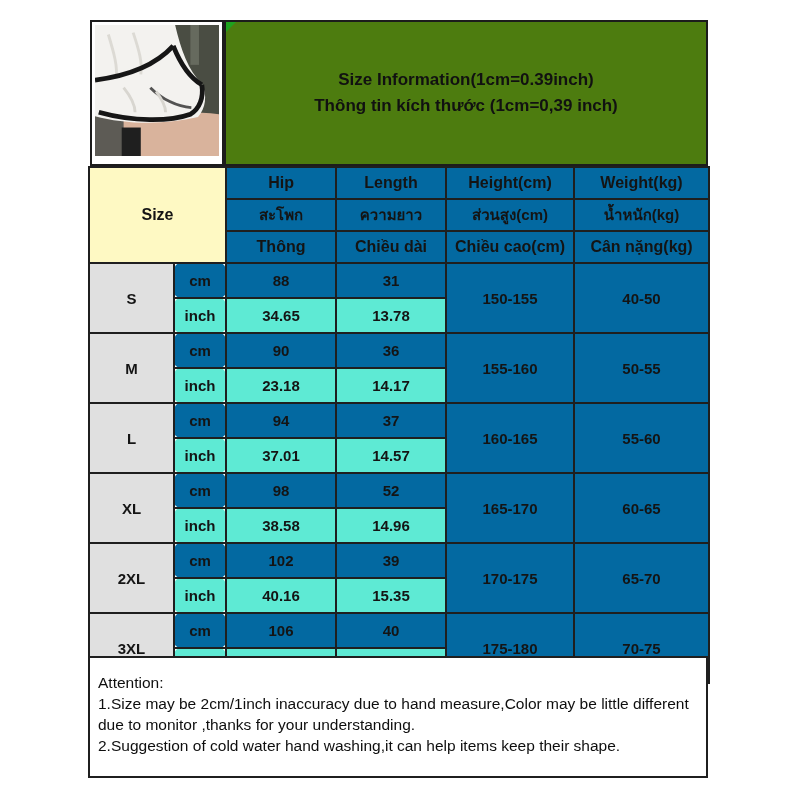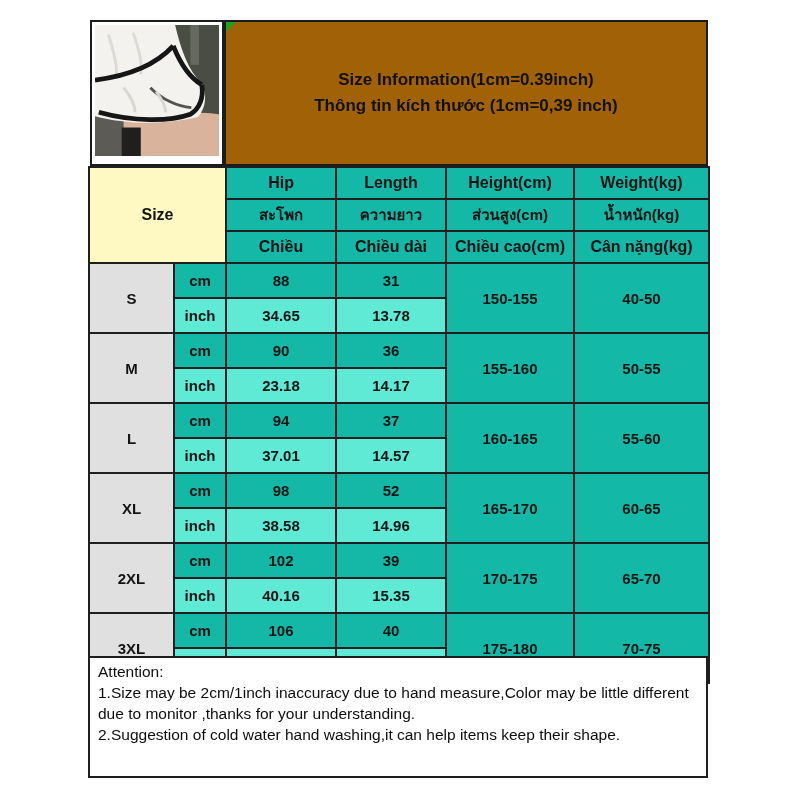--- a/index.html
+++ b/index.html
@@ -10,21 +10,21 @@
   }
   
   .photo-frame{
     position:absolute;left:90px;top:20px;width:134px;height:146px;
     background:#ffffff;border:2px solid #1c1c1c;box-sizing:border-box;
     padding:3px 3px 8px 3px;
   }
   .photo-frame svg{width:100%;height:100%;display:block;}
   .title-box{
     position:absolute;left:224px;top:20px;width:484px;height:146px;
-    background:#a16207;border:2px solid #1c1c1c;box-sizing:border-box;
+    background:#4d7c0f;border:2px solid #1c1c1c;box-sizing:border-box;
     display:flex;flex-direction:column;justify-content:center;align-items:center;
     gap:6px;text-align:center;
   }
   .title-box .tl{font-weight:bold;font-size:17px;line-height:20px;color:#111;}
   .corner-marker{
     position:absolute;left:0;top:0;width:0;height:0;
     border-top:10px solid #1ea31e;border-right:10px solid transparent;
   }
   
   table.size-table{
@@ -32,30 +32,30 @@
     border-collapse:collapse;table-layout:fixed;
   }
   .size-table th,.size-table td{
     border:2px solid #1f1f1f;text-align:center;vertical-align:middle;
     padding:0;font-weight:bold;font-size:15px;color:#141414;
     overflow:hidden;white-space:nowrap;
   }
   .size-table th{height:30px;font-size:16px;}
   .size-table th.th-thai{font-size:15px;}
   .size-table td{height:33px;}
-  .g{background:#14b8a6;}
+  .g{background:#0369a1;}
   .w{background:#5eead4;}
   .size-head{font-size:29px;background:#fef9c3;}
   .sz{font-size:16px;background:#e0e0e0;}
-  .unit{font-size:15px;}
+  .unit{font-size:15px;border-radius:7px;}
   
   .attention{
     position:absolute;left:88px;top:656px;width:620px;height:122px;
     border:2px solid #1f1f1f;box-sizing:border-box;background:#ffffff;
-    padding:3px 8px;font-size:15.5px;line-height:21px;color:#0e0e0e;
+    padding:14px 8px;font-size:15.5px;line-height:21px;color:#0e0e0e;
   }
   .attention p{margin:0;}
 </style>
 </head>
 <body>
 
 <div class="sheet">
 
   <div class="photo-frame">
     <svg viewBox="0 0 130 138" preserveAspectRatio="none">
@@ -98,21 +98,21 @@
         <th class="g">Height(cm)</th>
         <th class="g">Weight(kg)</th>
       </tr>
       <tr>
         <th class="g th-thai">สะโพก</th>
         <th class="g th-thai">ความยาว</th>
         <th class="g th-thai">ส่วนสูง(cm)</th>
         <th class="g th-thai">น้ำหนัก(kg)</th>
       </tr>
       <tr>
-        <th class="g">Chiều</th>
+        <th class="g">Thông</th>
         <th class="g">Chiều dài</th>
         <th class="g">Chiều cao(cm)</th>
         <th class="g">Cân nặng(kg)</th>
       </tr>
     </thead>
     <tbody>
 
       <tr>
         <td rowspan="2" class="sz">S</td>
         <td class="unit g">cm</td>

